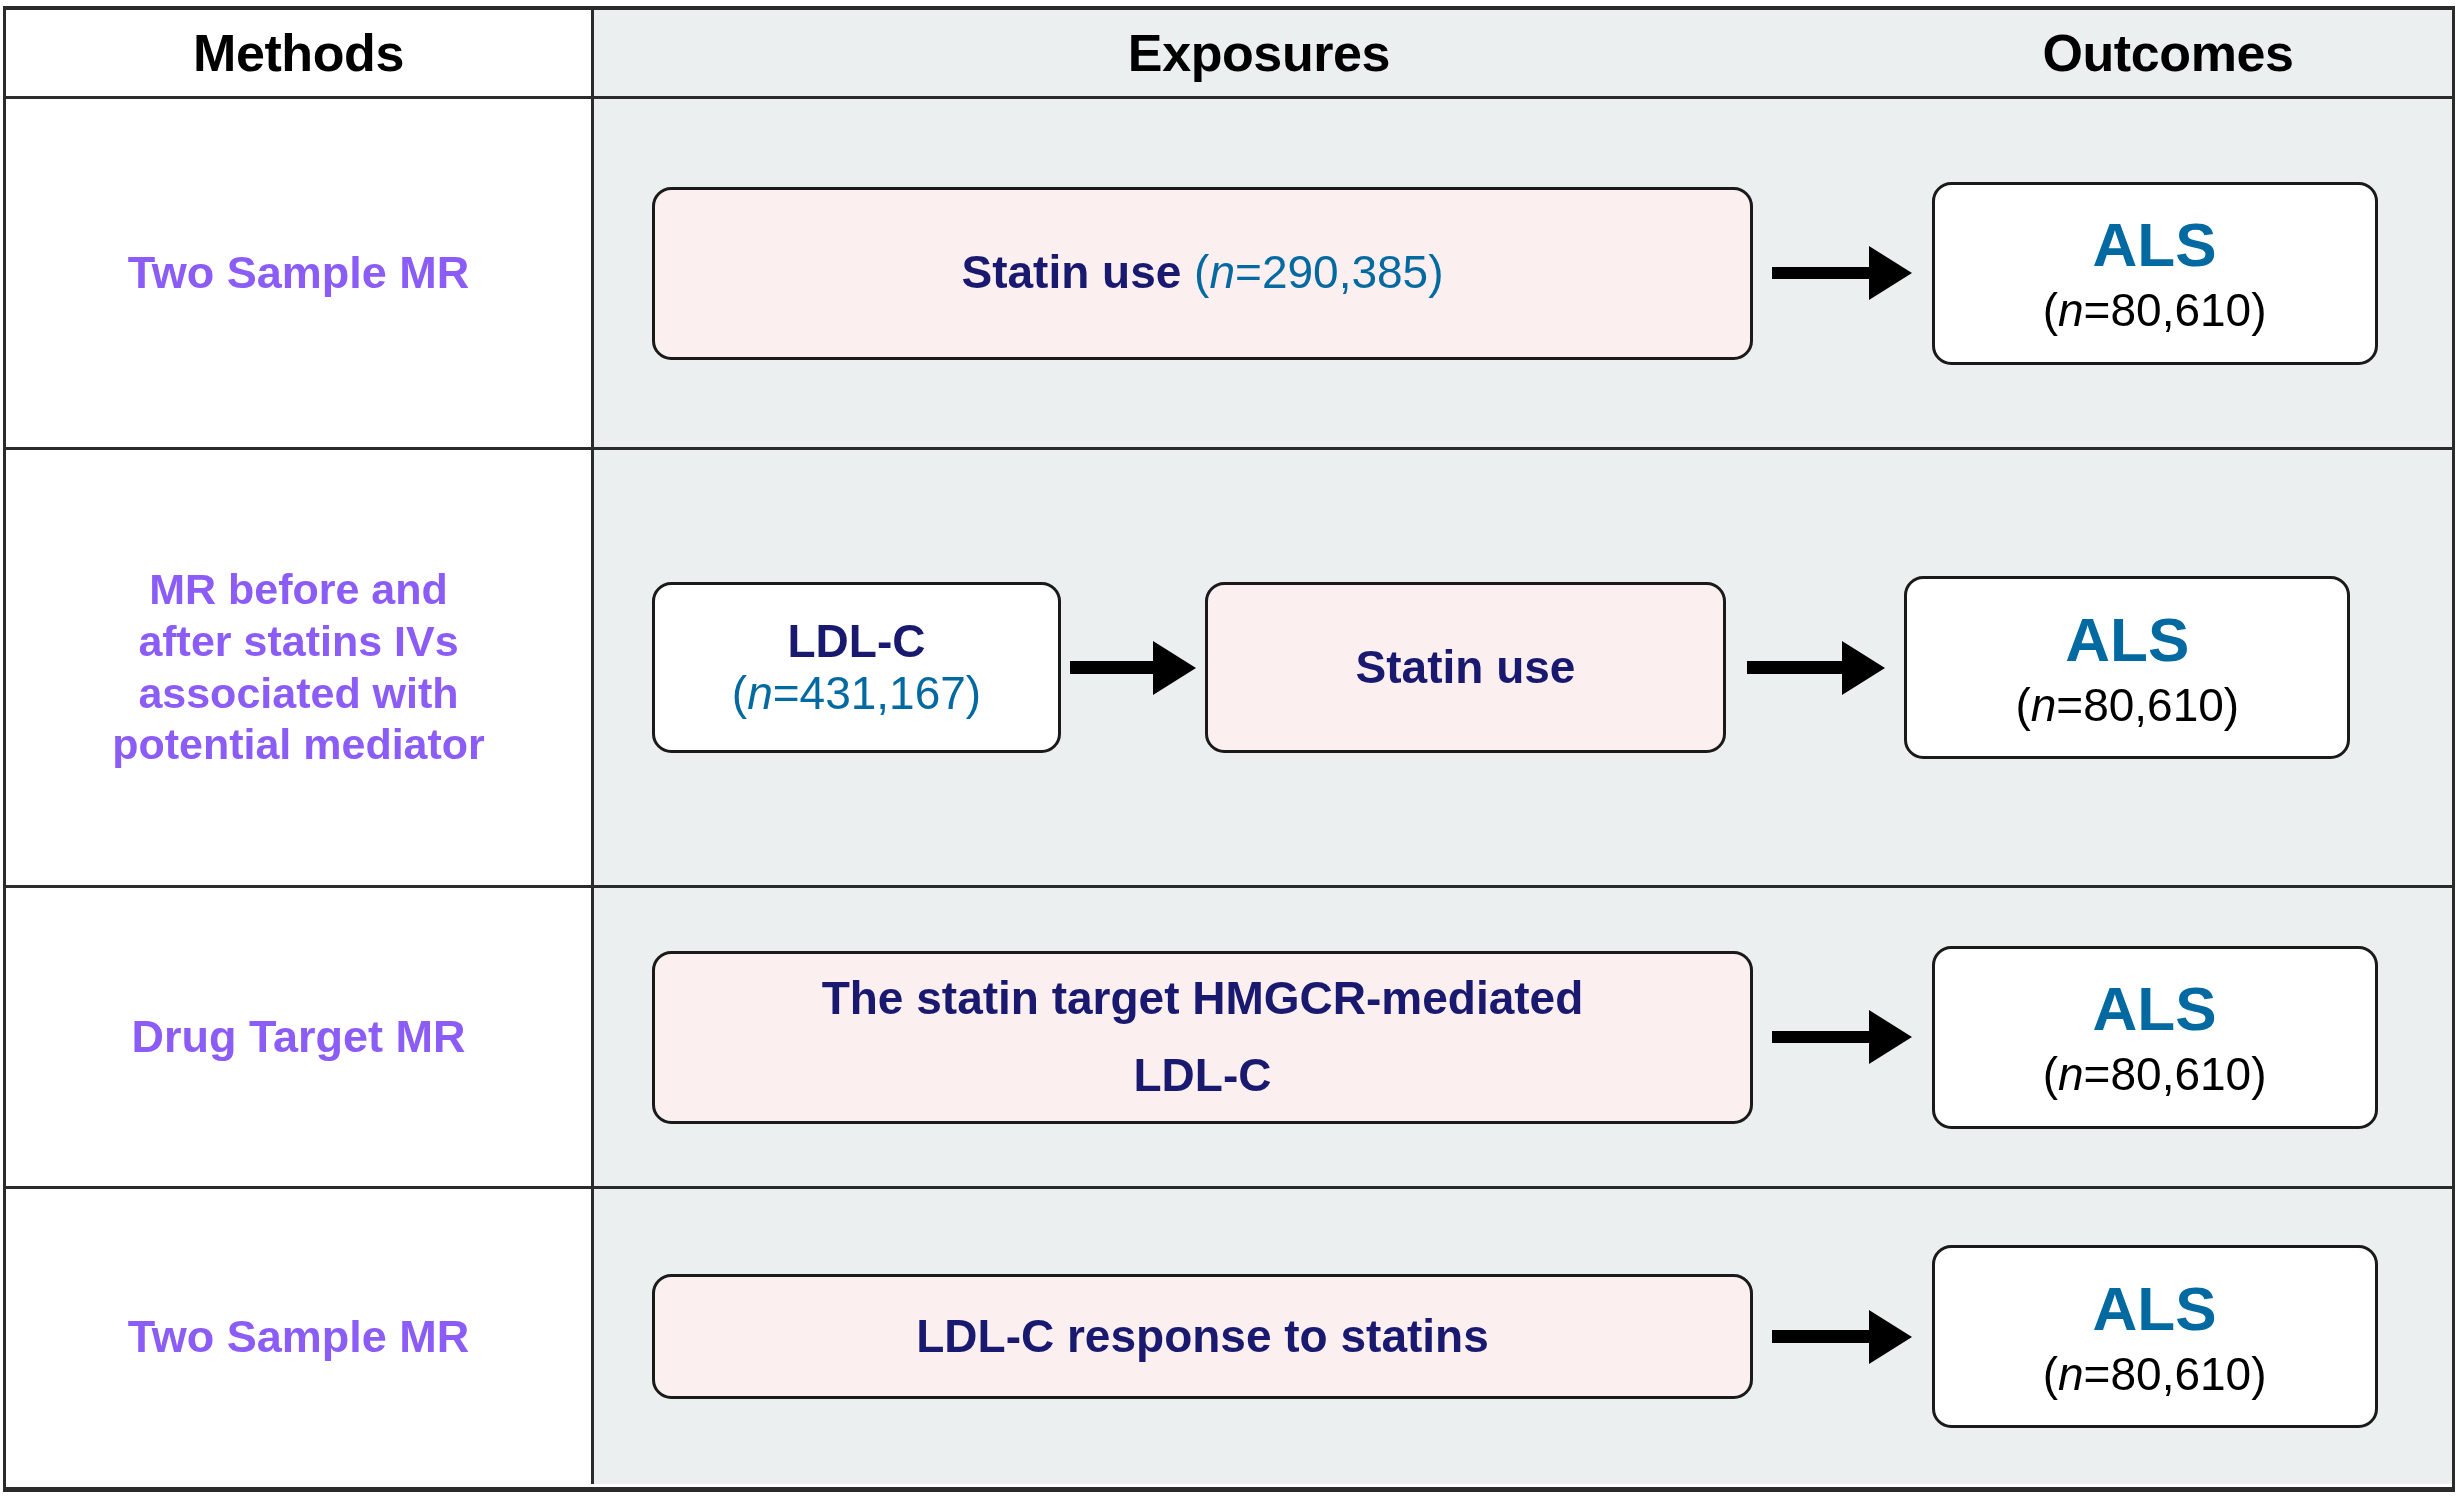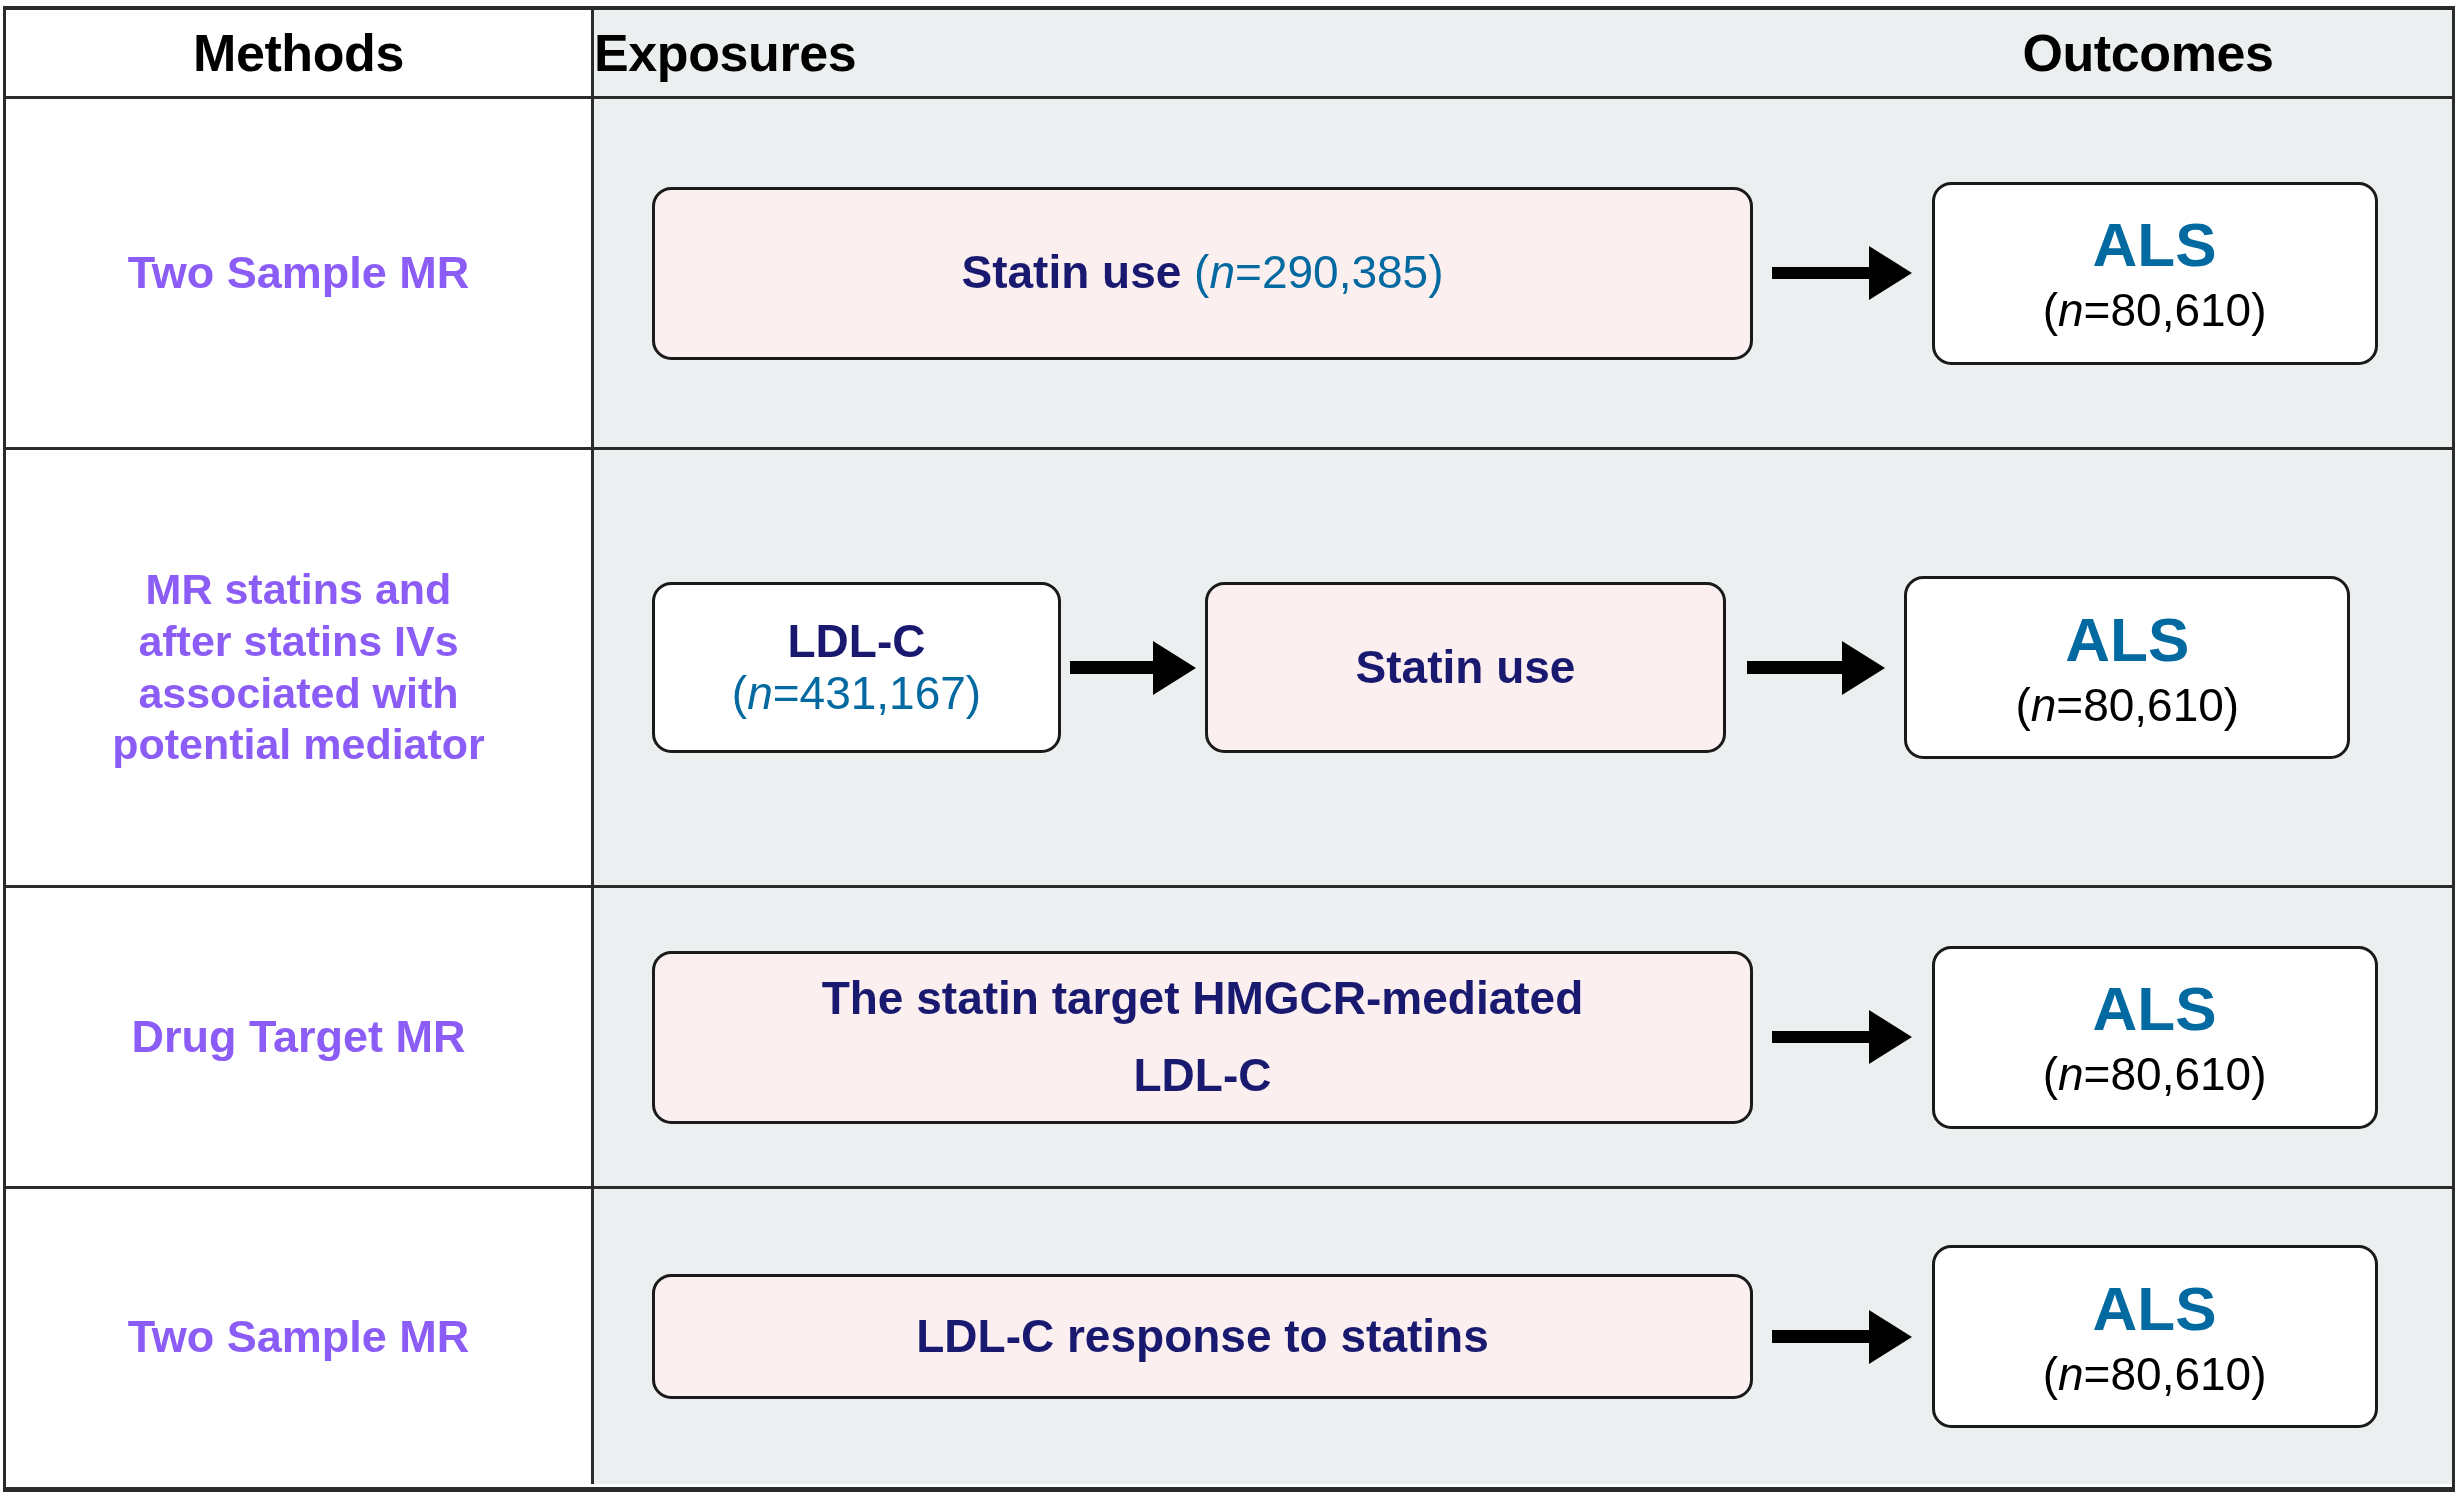--- a/index.html
+++ b/index.html
@@ -83,21 +83,22 @@
   .hdr-split {
     display: flex;
     width: 100%;
     height: 100%;
     align-items: center;
   }
   .hdr-exp-zone {
     flex: 0 0 1250px;
     display: flex;
     align-items: center;
-    justify-content: flex-start;
+    justify-content: center;
+    padding-left: 40px;
   }
   .hdr-out-zone {
     flex: 1 1 auto;
     display: flex;
     align-items: flex-start;
     justify-content: center;
   }
 
   
   .method-label {
@@ -235,21 +236,21 @@
             <div class="outcome-title">ALS</div>
             <div class="outcome-n">(<span class="ital">n</span>=80,610)</div>
           </div>
         </div>
       </div>
     </div>
 
     <div class="row r2">
       <div class="cell-methods">
         <div class="method-label multiline">
-          <div>MR statins and</div>
+          <div>MR before and</div>
           <div>after statins IVs</div>
           <div>associated with</div>
           <div>potential mediator</div>
         </div>
       </div>
       <div class="cell-flow">
         <div class="flow">
           <div class="box white box-ldl">
             <div class="box-line blue-bold">LDL-C</div>
             <div class="box-line black-n">(<span class="ital">n</span>=431,167)</div>

